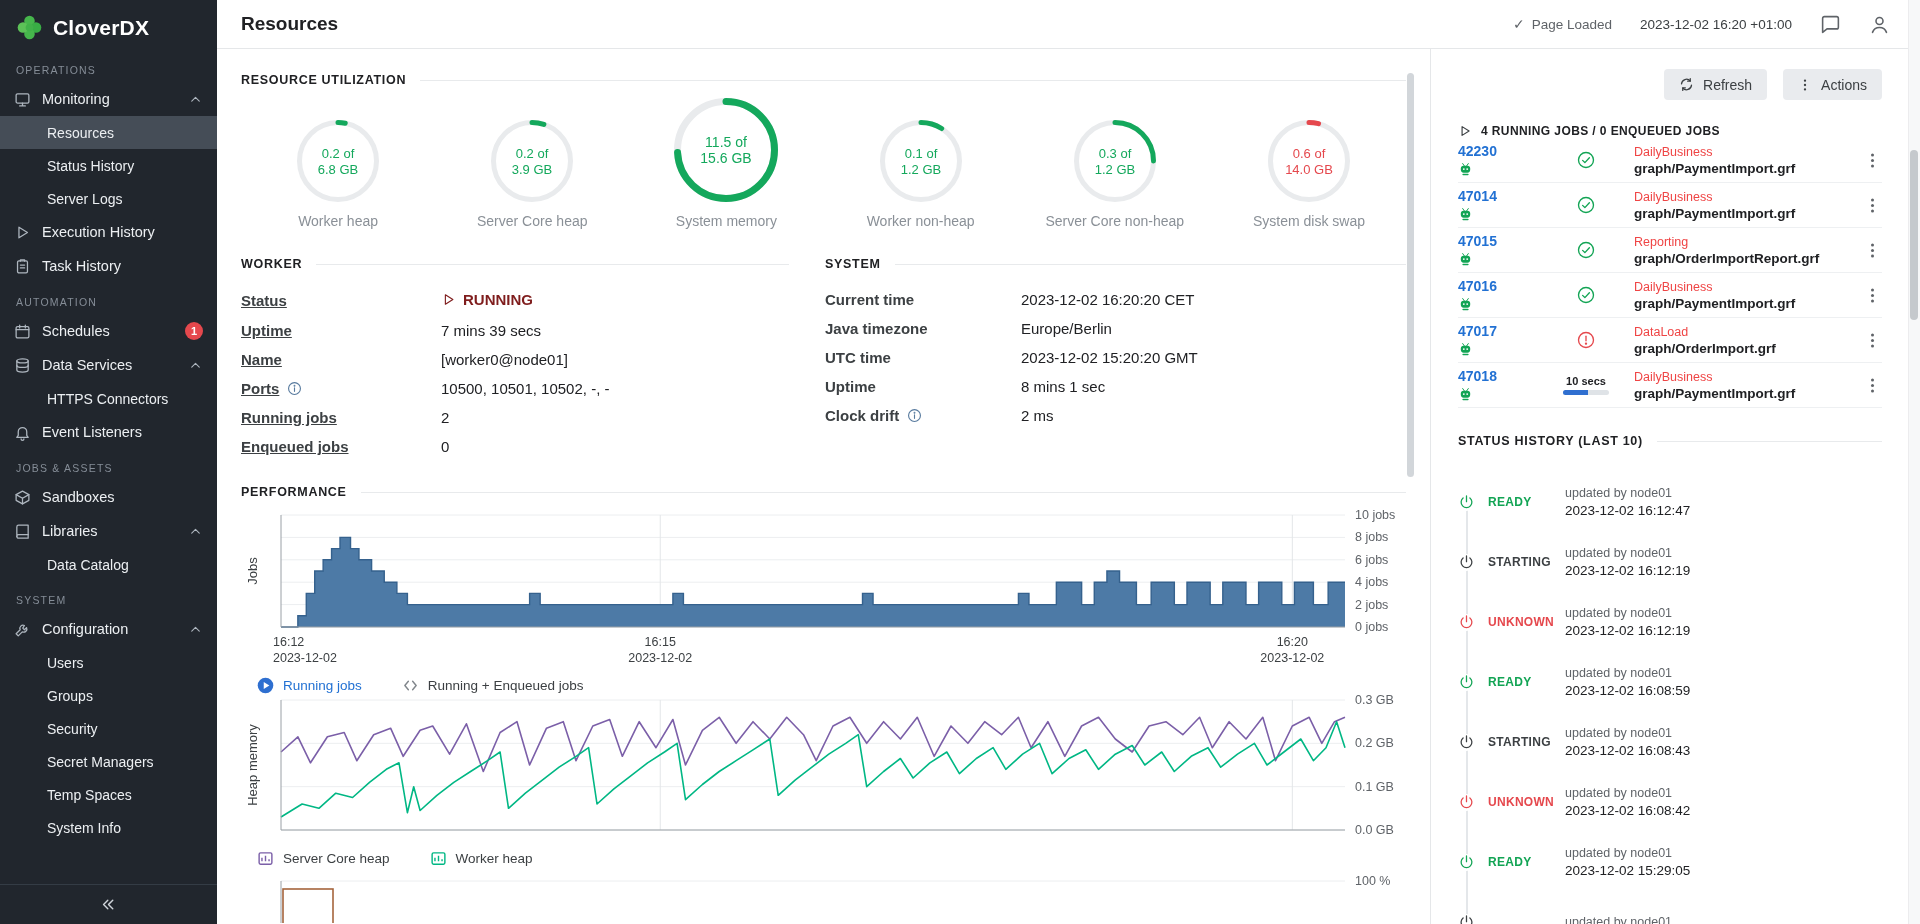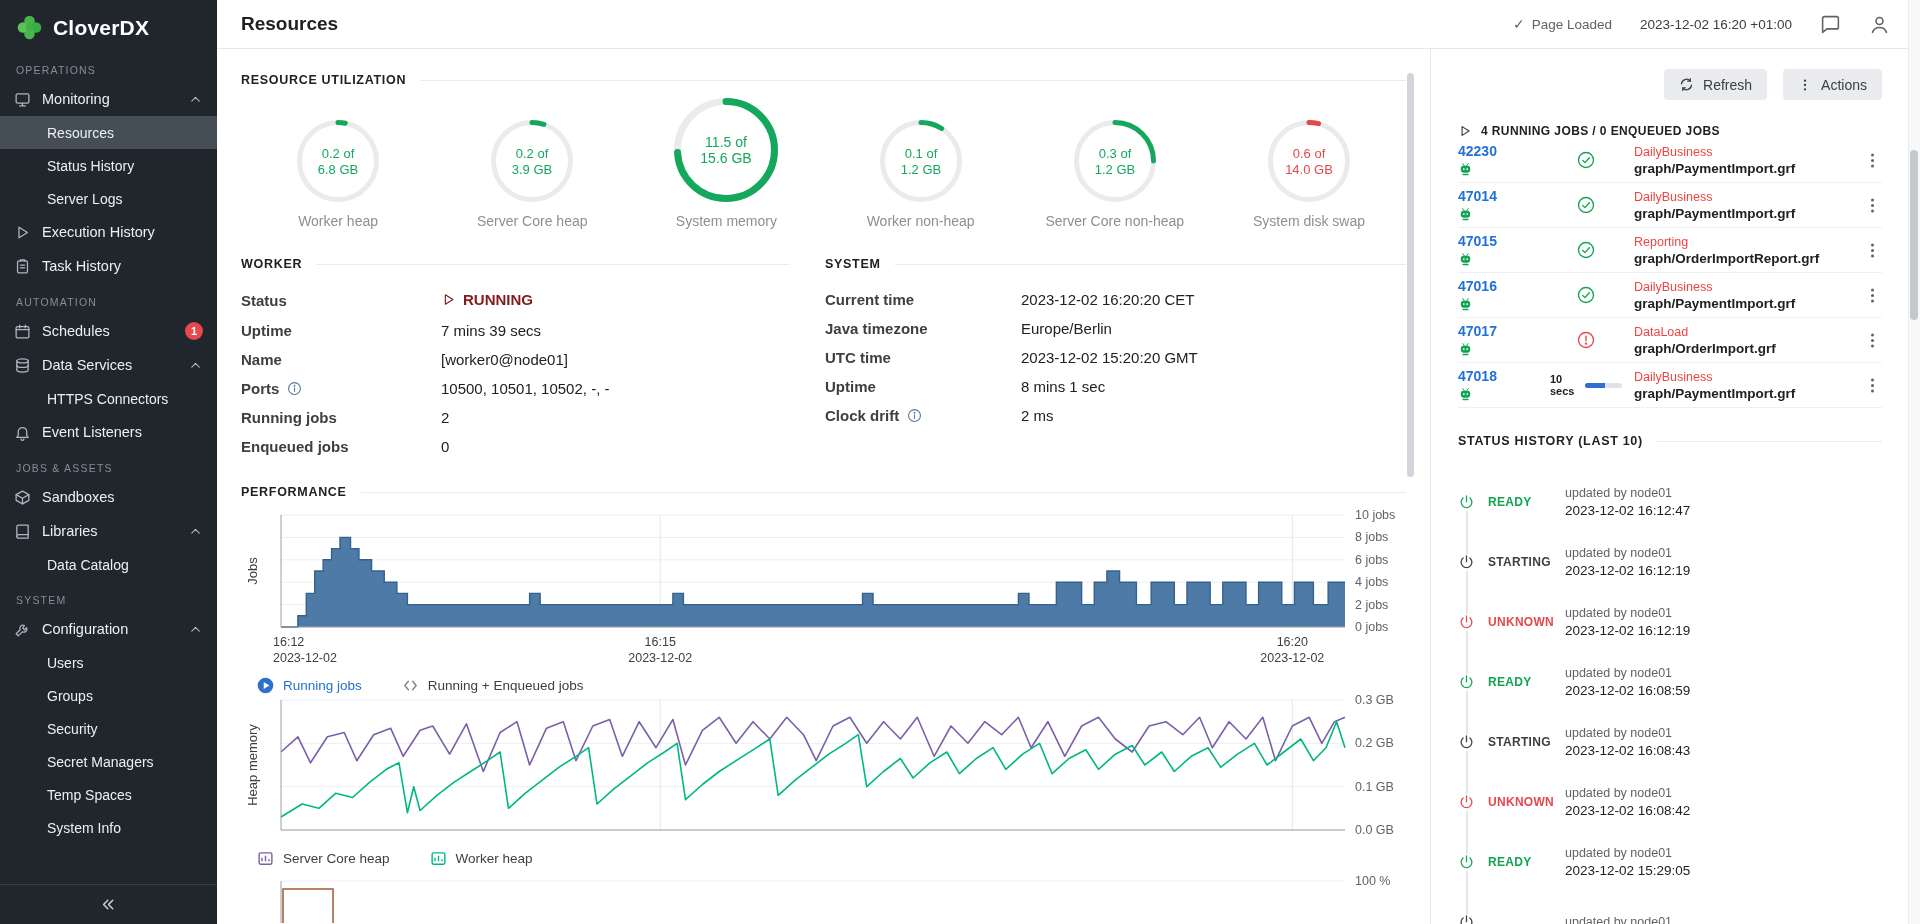--- a/index.html
+++ b/index.html
@@ -44,21 +44,21 @@
   
   .gauges { display:flex; margin-top:6px; }
   .gauge { flex:1; display:flex; flex-direction:column; align-items:center; }
   .gauge-wrap { height:110px; display:flex; align-items:flex-end; }
   .gauge-label { margin-top:10px; color:#8a9097; font-size:14px; text-align:center; }
 
   
   .details { display:grid; grid-template-columns:548px 1fr; column-gap:36px; margin-top:4px; }
   .kv-row { display:flex; align-items:center; margin-top:12px; font-size:15px; }
   .kv-row:first-child { margin-top:20px; }
-  #worker-kv .kv-label { width:200px; }
+  #worker-kv .kv-label { width:200px;text-decoration:underline; }
   #system-kv .kv-label { width:196px; }
   .kv-label { font-weight:700; color:#3c4043; display:flex; align-items:center; gap:8px; }
   .kv-value { color:#202124; }
   .info-icn { width:15px; height:15px; color:#577a9e; cursor:pointer; }
   .status-run { display:inline-flex; align-items:center; gap:7px; color:#7f1d1d; font-weight:700; }
   .status-run .icn { width:15px; height:15px; }
 
   
   .chart { position:relative; }
   #chart-jobs { margin-top:6px; }
@@ -76,21 +76,21 @@
   .rp-buttons { display:flex; justify-content:flex-end; gap:16px; margin-top:20px; }
   .btn { display:inline-flex; align-items:center; gap:9px; background:#e9ebee; border:none; border-radius:4px; height:31px; padding:0 15px; font-size:14px; font-weight:500; color:#3c4043; font-family:inherit; cursor:pointer; }
   .btn .icn { width:15px; height:15px; }
   .jobs-header { display:flex; align-items:center; gap:9px; margin-top:24px; font-size:12px; font-weight:700; letter-spacing:.4px; color:#202124; }
   .jobs-header .icn { width:14px; height:14px; color:#3c4043; }
 
   .job-row { display:flex; align-items:center; min-height:45px; border-bottom:1px solid #eef0f2; padding:5px 0; }
   .job-id-col { width:92px; display:flex; flex-direction:column; gap:3px; }
   .job-id { color:#2271d3; font-weight:700; font-size:14px; cursor:pointer; }
   .robot { width:15px; height:14px; color:#12a454; }
-  .job-status-col { width:72px; display:flex; align-items:center; justify-content:center; gap:3px; }
+  .job-status-col { width:72px; display:flex; flex-direction:column; align-items:center; justify-content:center; gap:3px; }
   .st-icn { width:18px; height:18px; }
   .st-ok { color:#12a454; }
   .st-err { color:#e5484d; }
   .prog-label { font-size:11px; font-weight:700; color:#202124; }
   .prog-track { width:46px; height:5px; border-radius:3px; background:#dfe3e7; overflow:hidden; }
   .prog-fill { height:100%; background:#2f6fd0; }
   .job-text { flex:1; padding-left:12px; min-width:0; }
   .job-line1 { color:#ef4444; font-size:12.5px; }
   .job-line2 { color:#202124; font-size:13.5px; font-weight:700; margin-top:2px; }
   .kebab { width:19px; height:19px; color:#5f6368; cursor:pointer; flex-shrink:0; }

